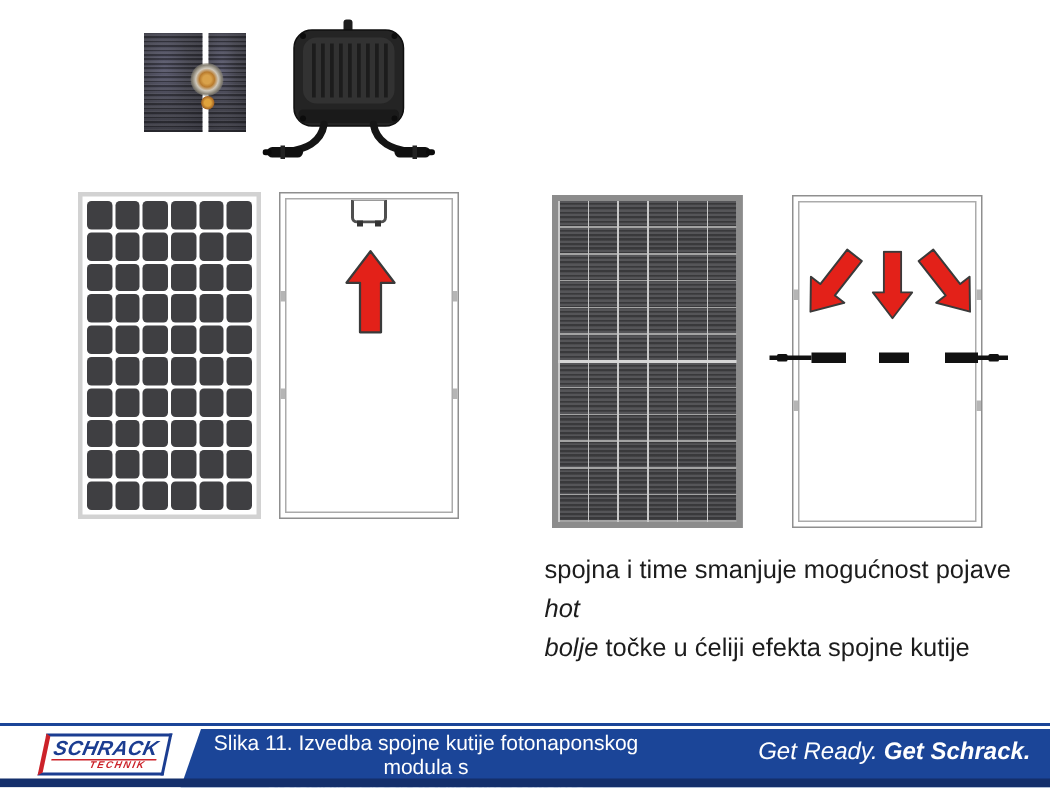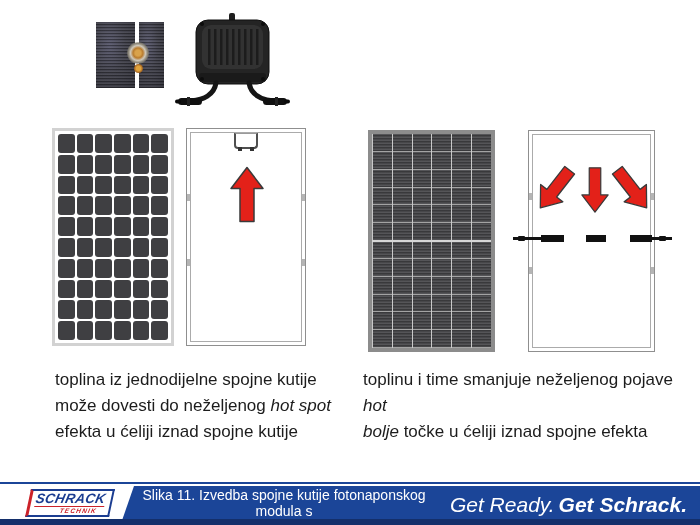--- a/index.html
+++ b/index.html
@@ -62,21 +62,21 @@
   .caption-right{left:363px;top:367px;width:325px;}
   .caption .it{font-style:italic;}
 
   
   .footer-line{position:absolute;left:0;top:482px;width:700px;height:2px;background:var(--footer-blue,#1b4598);}
   .footer-band{position:absolute;left:0;top:486px;width:700px;height:33px;background:#fff;}
   .blue-bar{position:absolute;left:118px;top:0;width:582px;height:46px;background:var(--footer-blue,#1b4598);
         clip-path:polygon(16px 0, 100% 0, 100% 100%, 0 100%);}
   .fig-caption{position:absolute;left:16px;top:1px;width:300px;text-align:center;
         color:#fff;font-size:14px;line-height:16px;}
-  .slogan{position:absolute;right:13px;top:7px;color:#fff;font-size:21px;font-style:italic;white-space:nowrap;}
+  .slogan{position:absolute;right:13px;top:7px;color:#fff;font-size:16px;font-style:italic;white-space:nowrap;}
   .slogan-light{font-weight:400;margin-right:4px;}
   .slogan-bold{font-weight:800;}
   .footer-strip{position:absolute;left:0;top:519px;width:700px;height:6px;background:var(--footer-dark-blue,#142f6b);}
 
   .logo{position:absolute;left:28px;top:3px;}
   .logo-box{display:inline-block;transform:skewX(-12deg);border:2px solid var(--logo-blue,#1b3d91);
         border-left:3px solid var(--logo-red,#cc2229);padding:1px 5px 1px 4px;background:#fff;}
   .logo-word{font-style:italic;font-weight:800;font-size:13.5px;letter-spacing:.3px;
         color:var(--logo-blue,#1b3d91);line-height:13px;}
   .logo-sub{font-style:italic;font-weight:700;font-size:6.5px;letter-spacing:1.2px;
@@ -228,28 +228,23 @@
       <polygon points="17,1 33,22 24,22 24,55 10,55 10,22 1,22"></polygon>
     </svg>
     <svg class="arrow" style="left:52px;top:36px;transform:rotate(180deg);" width="28" height="46" viewBox="0 0 34 56">
       <polygon points="17,1 33,22 24,22 24,55 10,55 10,22 1,22"></polygon>
     </svg>
     <svg class="arrow" style="left:88px;top:32px;transform:rotate(142deg);" width="30" height="52" viewBox="0 0 34 56">
       <polygon points="17,1 33,22 24,22 24,55 10,55 10,22 1,22"></polygon>
     </svg>
   </div>
 
-  <div class="caption caption-left">
-      <div><span>toplina iz jednodijelne spojne kutije</span></div>
-      <div><span>može dovesti do neželjenog </span><span class="it">hot spot</span></div>
-      <div><span>efekta u ćeliji iznad spojne kutije</span></div>
-    </div>
   <div class="caption caption-right">
-      <div><span>toplinu i time smanjuje neželjenog pojave </span><span class="it">hot</span></div>
-      <div><span class="it">bolje</span><span> točke u ćeliji iznad spojne efekta</span></div>
+      <div><span>spojna i time smanjuje mogućnost pojave </span><span class="it">hot</span></div>
+      <div><span class="it">bolje</span><span> točke u ćeliji efekta spojne kutije</span></div>
     </div>
 
   <div class="footer-line"></div>
   <div class="footer-band">
     <div class="logo">
       <div class="logo-box">
         <div class="logo-word">SCHRACK</div>
         <div class="logo-sub">TECHNIK</div>
       </div>
     </div>

